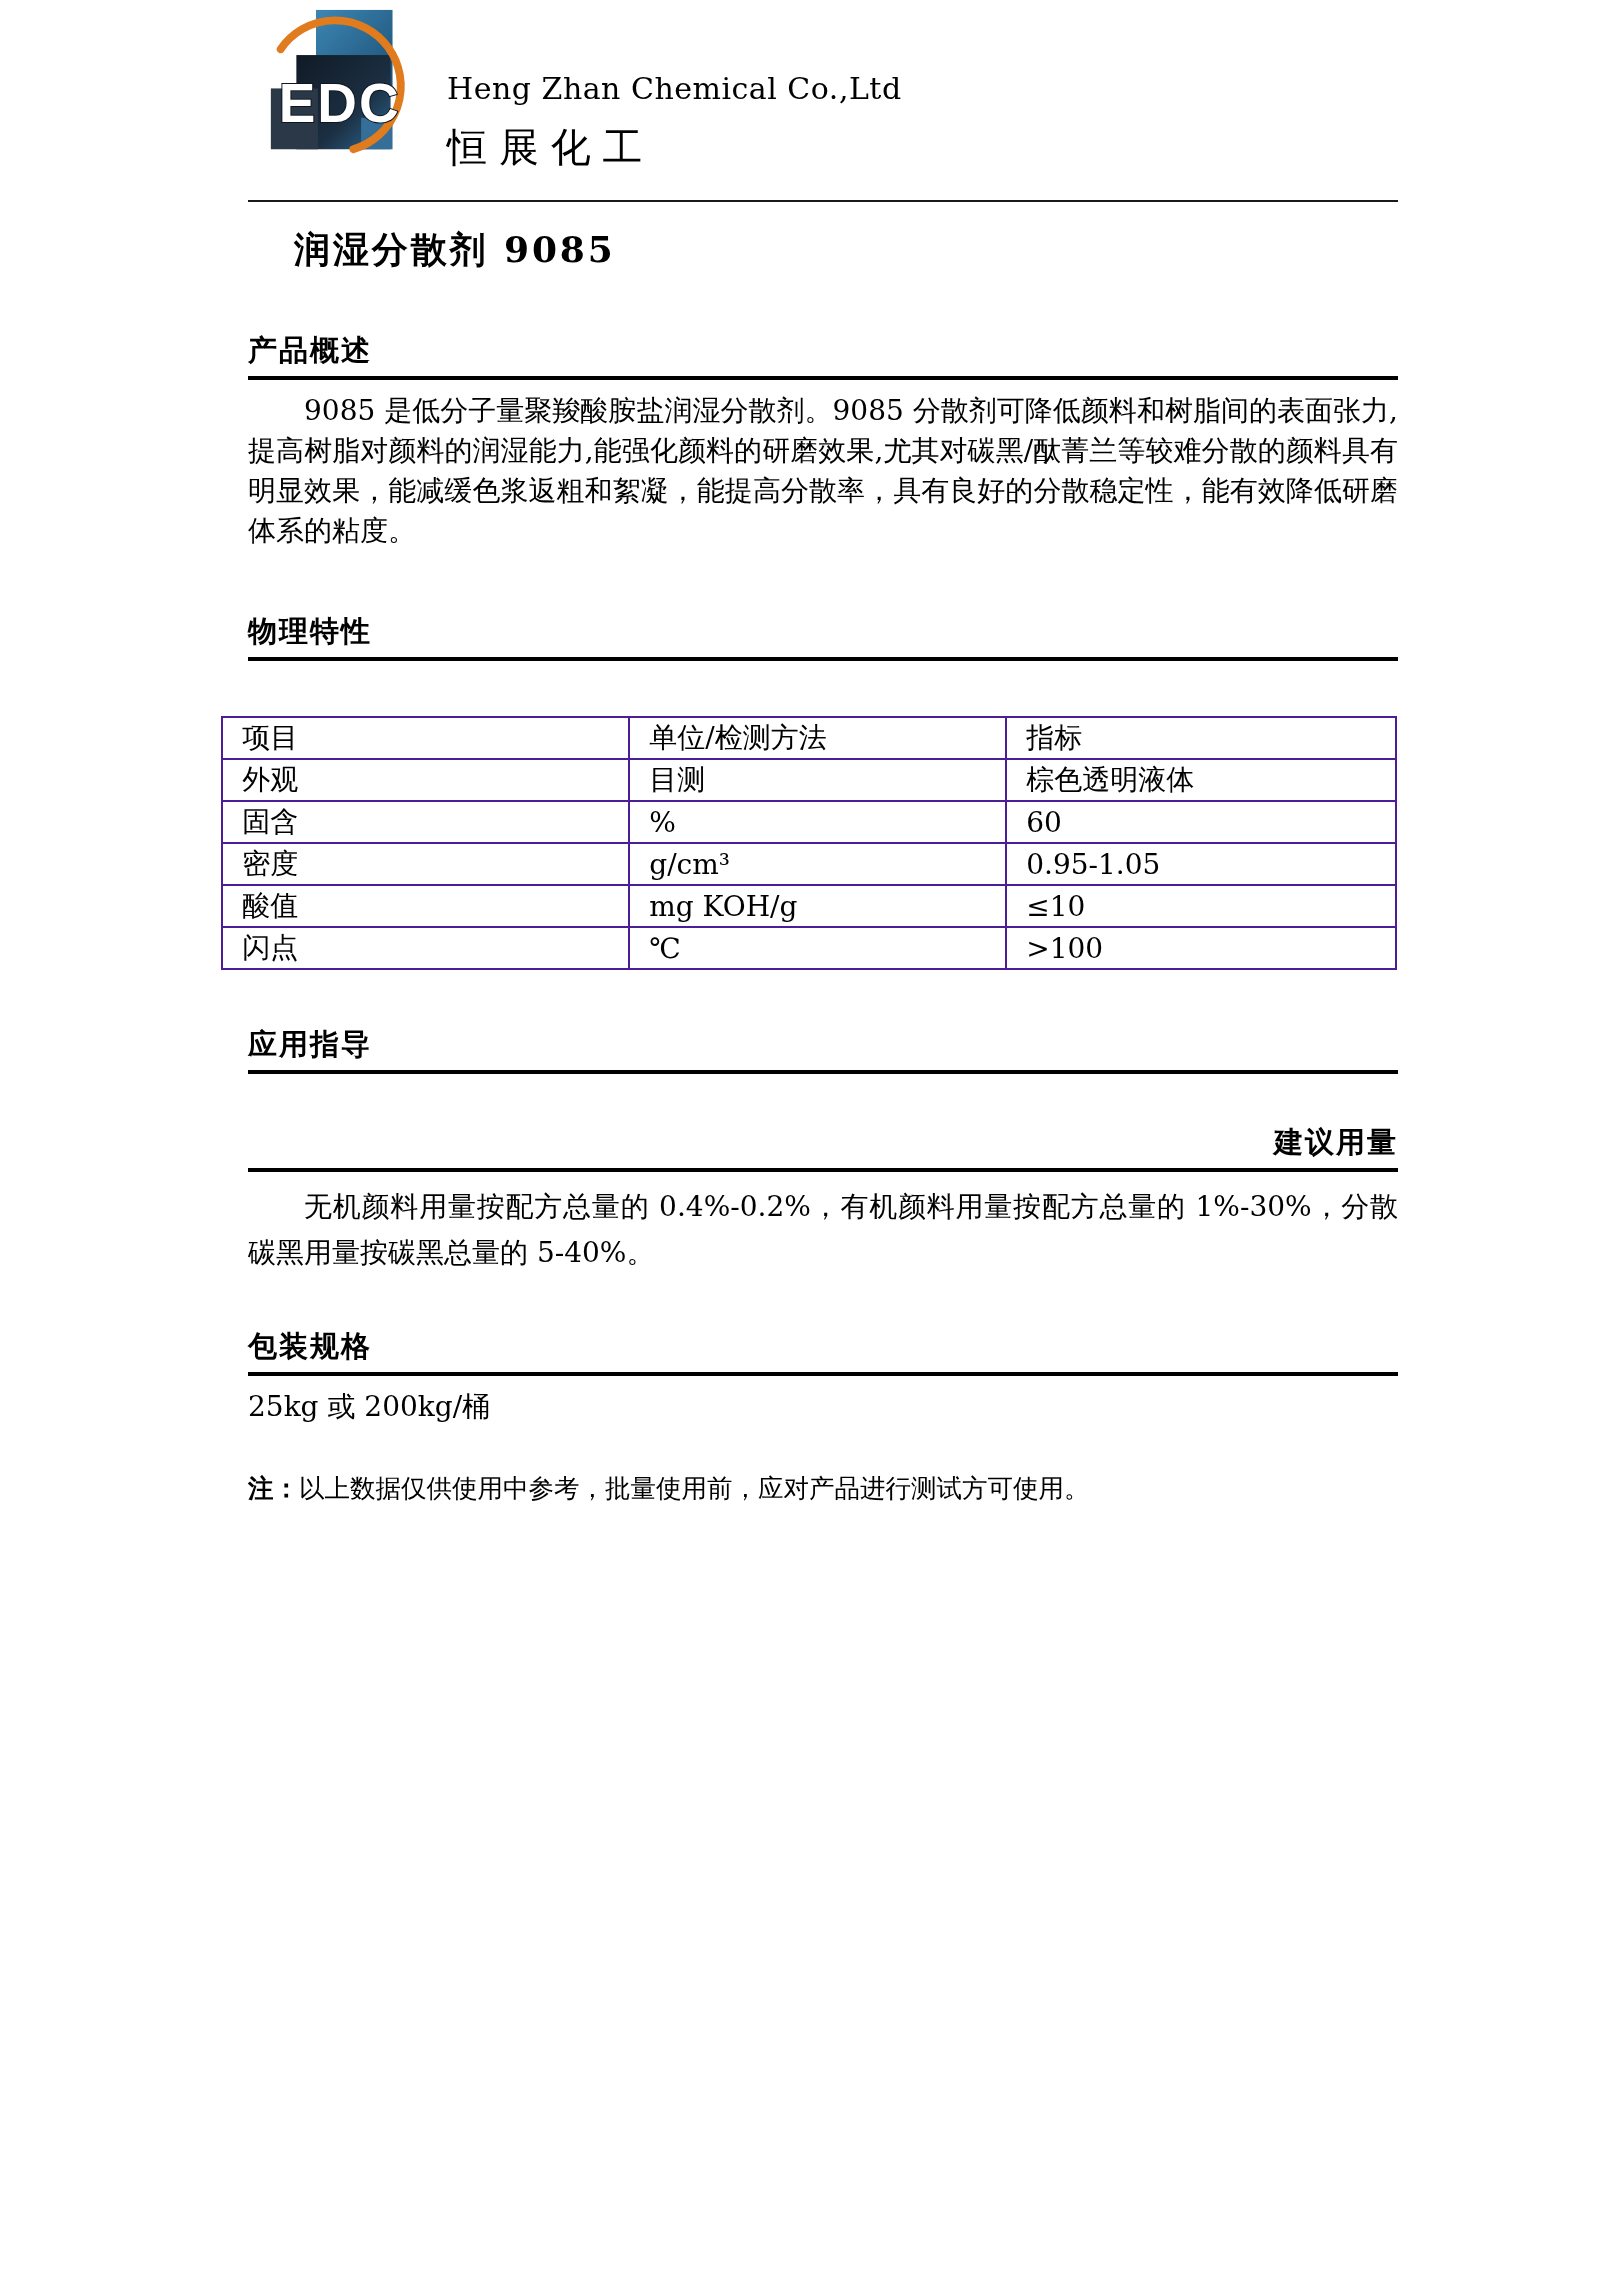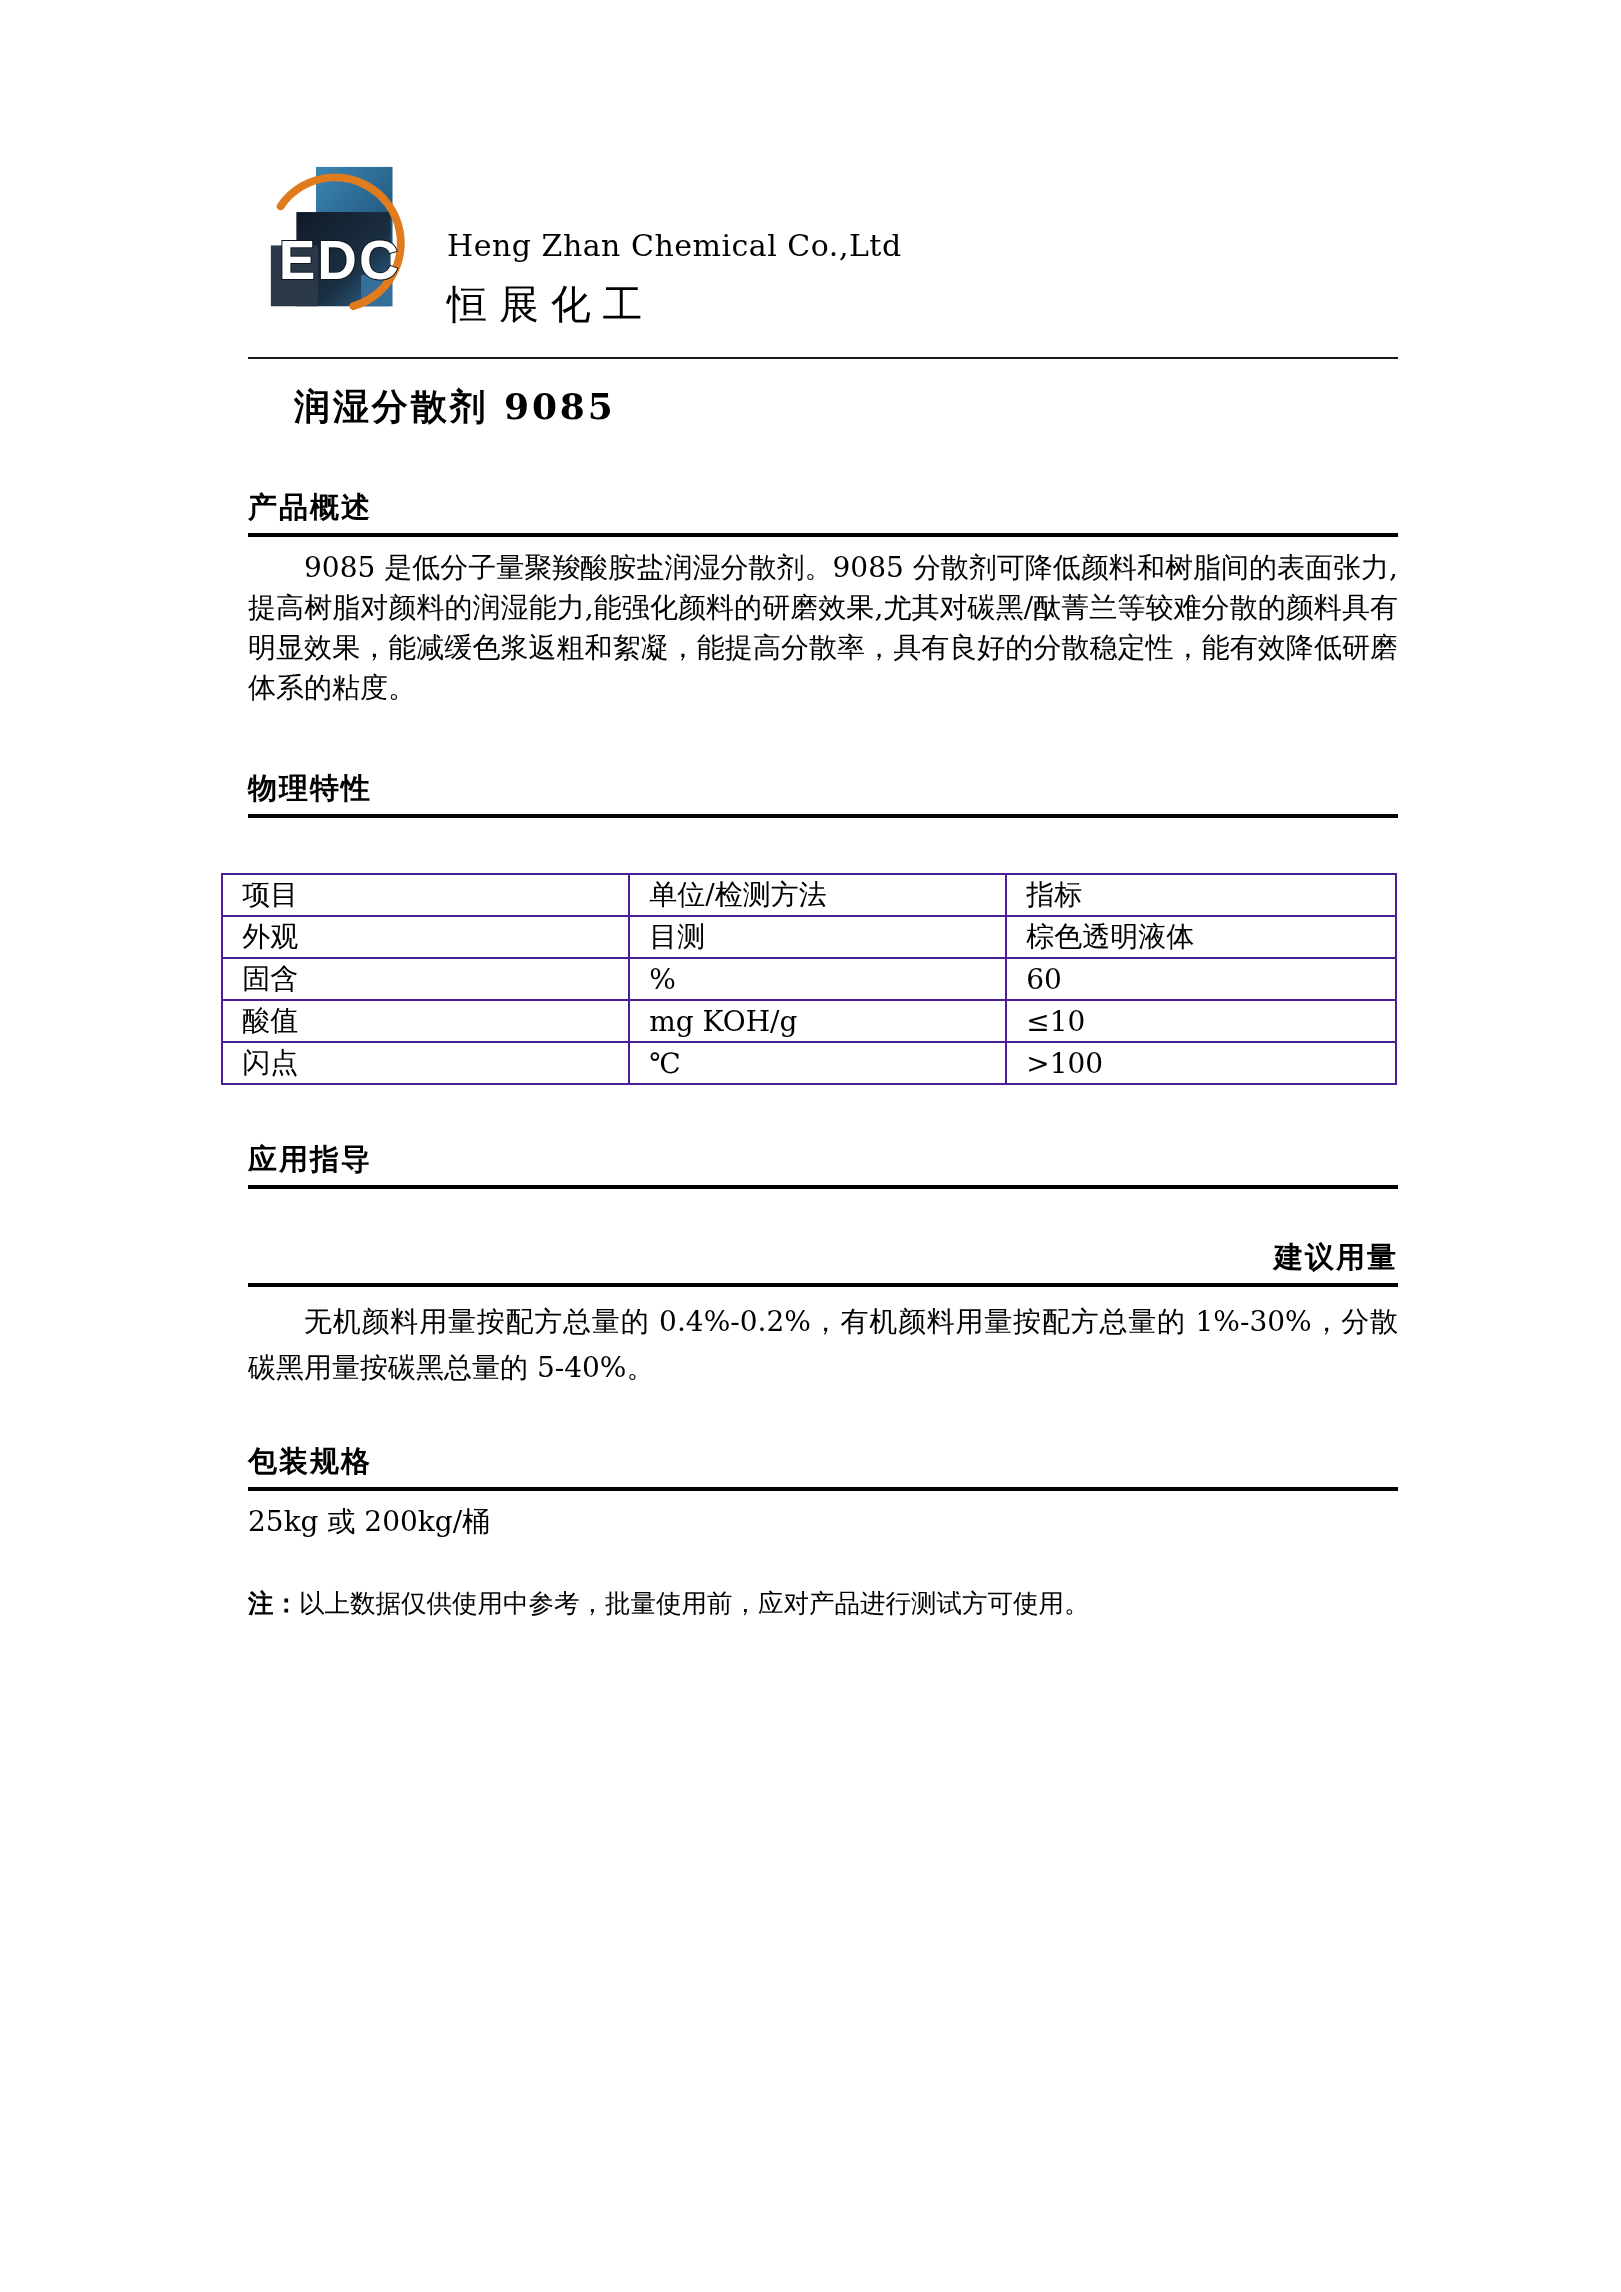--- a/index.html
+++ b/index.html
@@ -19,21 +19,20 @@
   }
   .content {
     padding-left: 248px;
     padding-right: 223px;
   }
 
   
   .header {
     display: flex;
     align-items: flex-start;
-    padding-top: 157px;
     margin-left: 14.7px;
   }
   .logo-wrap {
     width: 157px;
     height: 169px;
     flex: 0 0 auto;
     margin-right: 27.4px;
   }
   .company-block { padding-top: 71px; }
   .company-en {
@@ -182,20 +181,25 @@
           <td>外观</td>
           <td>目测</td>
           <td>棕色透明液体</td>
         </tr>
         <tr>
           <td>固含</td>
           <td>%</td>
           <td>60</td>
         </tr>
         <tr>
+          <td>密度</td>
+          <td>g/cm³</td>
+          <td>0.95-1.05</td>
+        </tr>
+        <tr>
           <td>酸值</td>
           <td>mg KOH/g</td>
           <td>≤10</td>
         </tr>
         <tr>
           <td>闪点</td>
           <td>℃</td>
           <td>&gt;100</td>
         </tr>
       </tbody>

